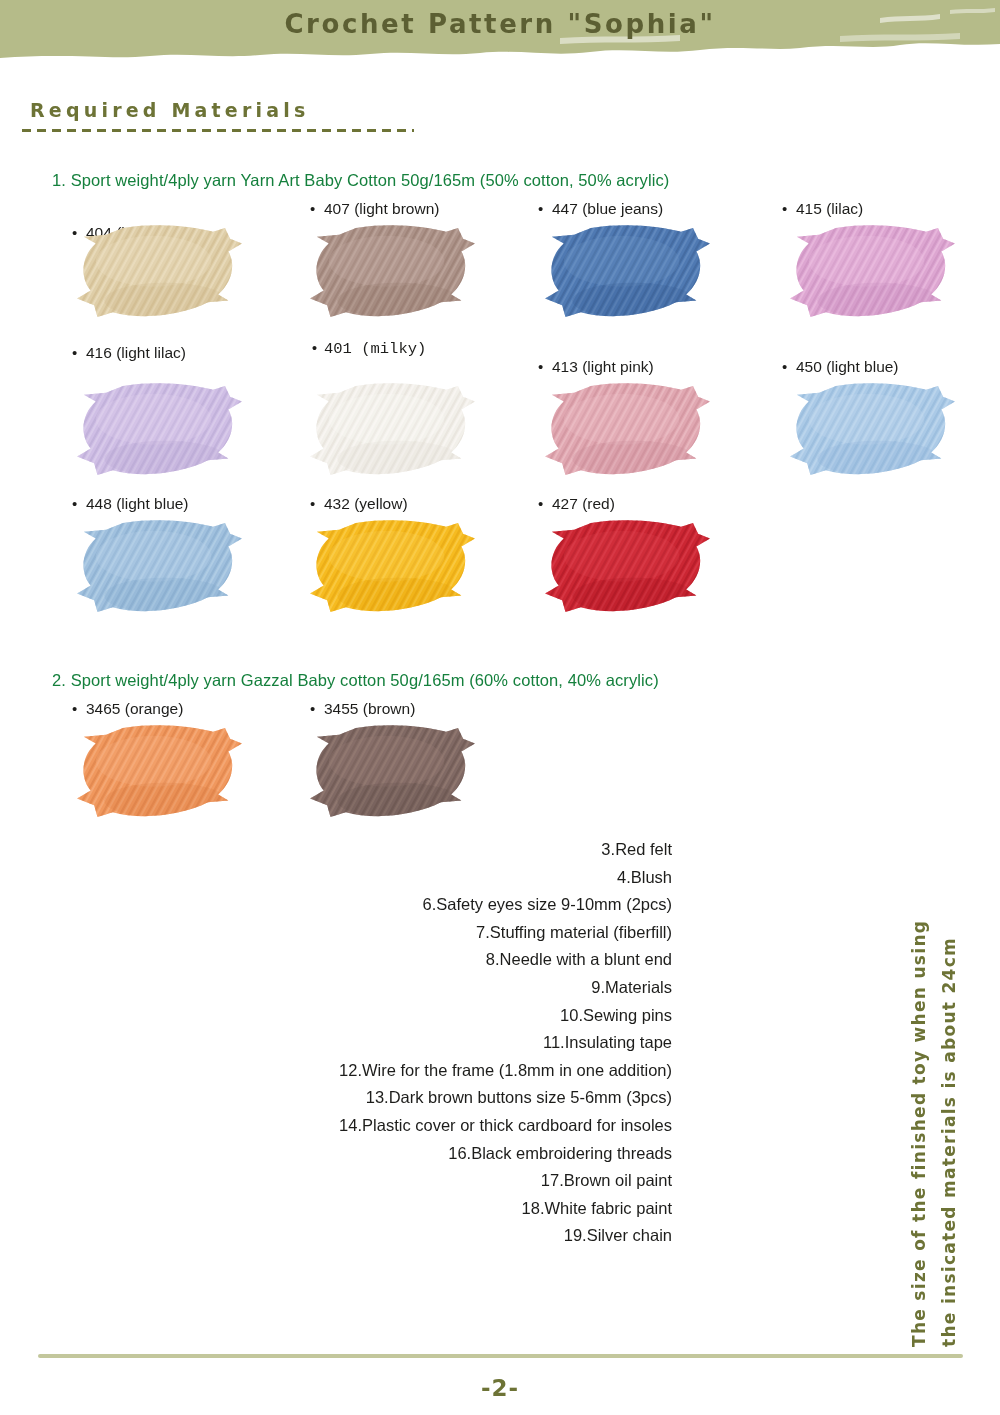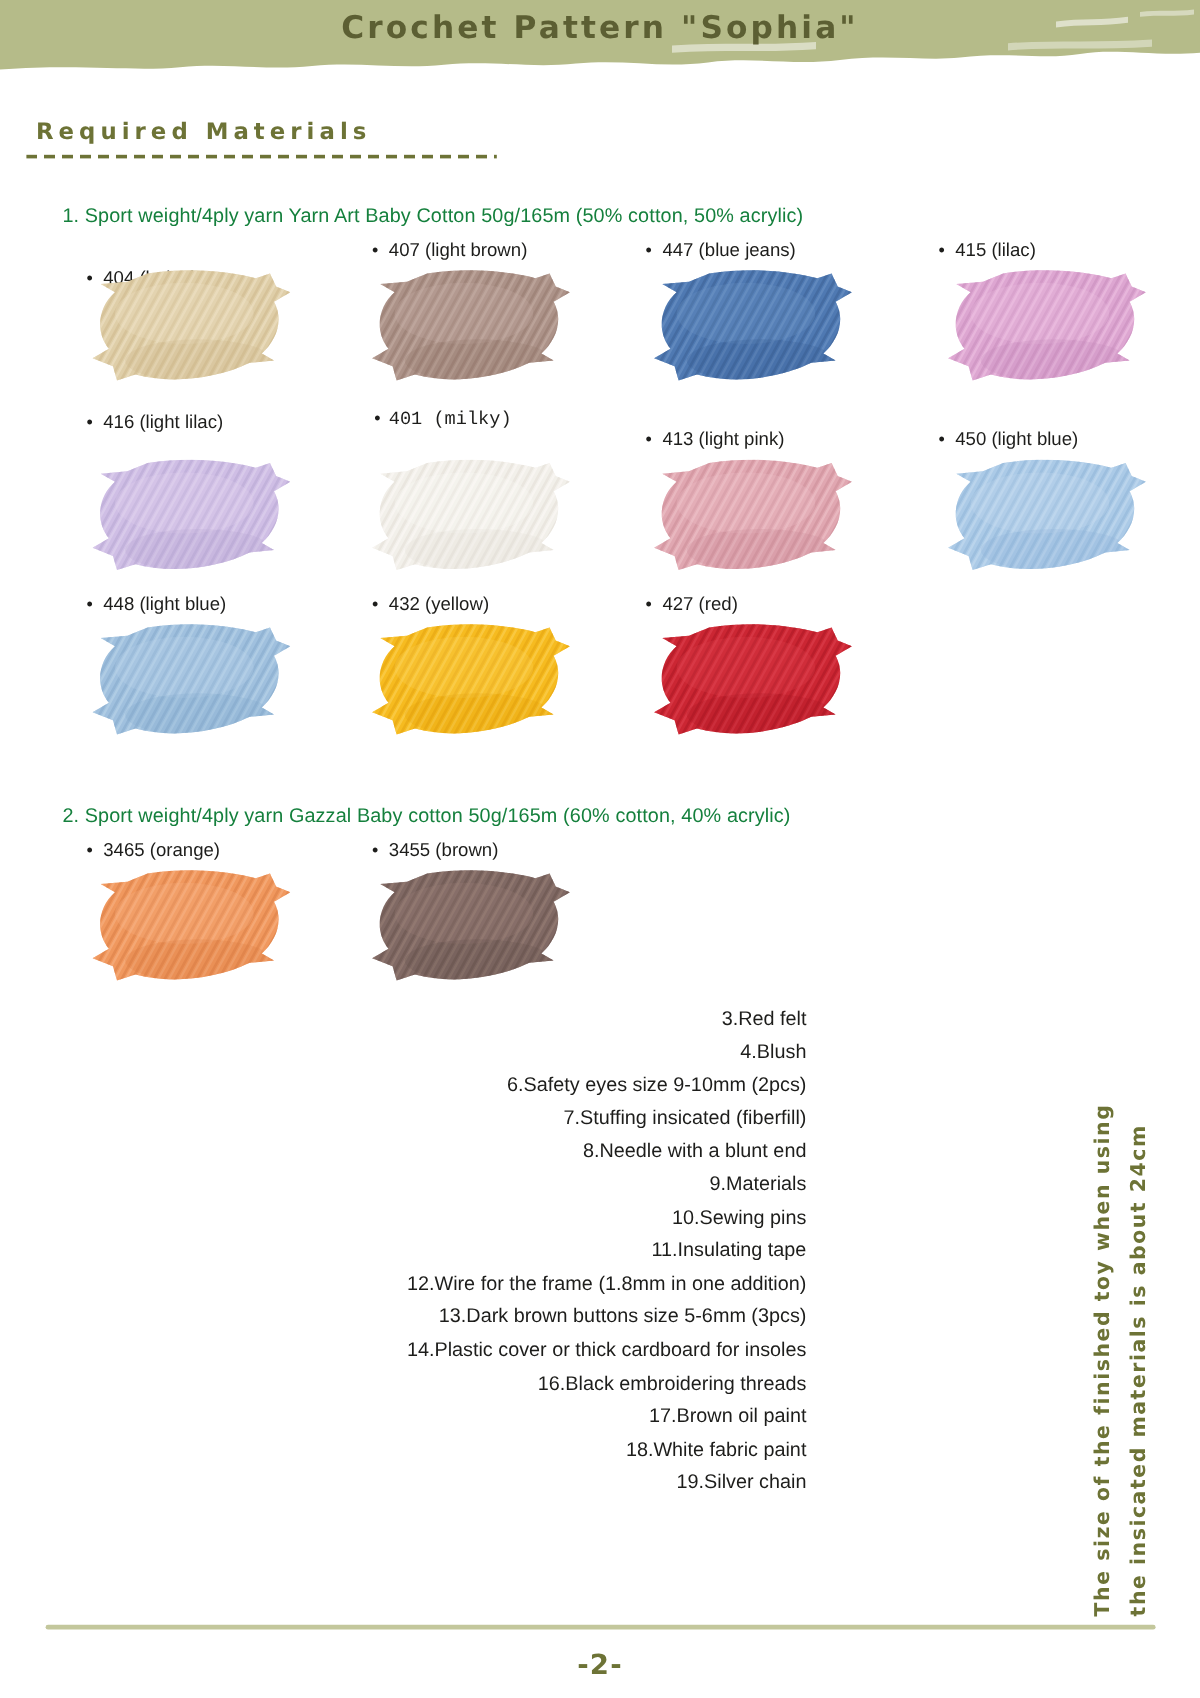--- a/index.html
+++ b/index.html
@@ -1299,21 +1299,21 @@
       <ellipse cx="93.50000000000001" cy="78.4" rx="61.199999999999996" ry="17.64" fill="#614c48" opacity=".22"></ellipse>
     </g>
   </svg>
     </div>
   </div>
 
 <div class="mat-list" id="mat-list">
     <div class="mat-item"><span class="num">3.</span><span>Red felt</span></div>
     <div class="mat-item"><span class="num">4.</span><span>Blush</span></div>
     <div class="mat-item"><span class="num">6.</span><span>Safety eyes size 9-10mm (2pcs)</span></div>
-    <div class="mat-item"><span class="num">7.</span><span>Stuffing insicated (fiberfill)</span></div>
+    <div class="mat-item"><span class="num">7.</span><span>Stuffing material (fiberfill)</span></div>
     <div class="mat-item"><span class="num">8.</span><span>Needle with a blunt end</span></div>
     <div class="mat-item"><span class="num">9.</span><span>Materials</span></div>
     <div class="mat-item"><span class="num">10.</span><span>Sewing pins</span></div>
     <div class="mat-item"><span class="num">11.</span><span>Insulating tape</span></div>
     <div class="mat-item"><span class="num">12.</span><span>Wire for the frame (1.8mm in one addition)</span></div>
     <div class="mat-item"><span class="num">13.</span><span>Dark brown buttons size 5-6mm (3pcs)</span></div>
     <div class="mat-item"><span class="num">14.</span><span>Plastic cover or thick cardboard for insoles</span></div>
     <div class="mat-item"><span class="num">16.</span><span>Black embroidering threads</span></div>
     <div class="mat-item"><span class="num">17.</span><span>Brown oil paint</span></div>
     <div class="mat-item"><span class="num">18.</span><span>White fabric paint</span></div>

